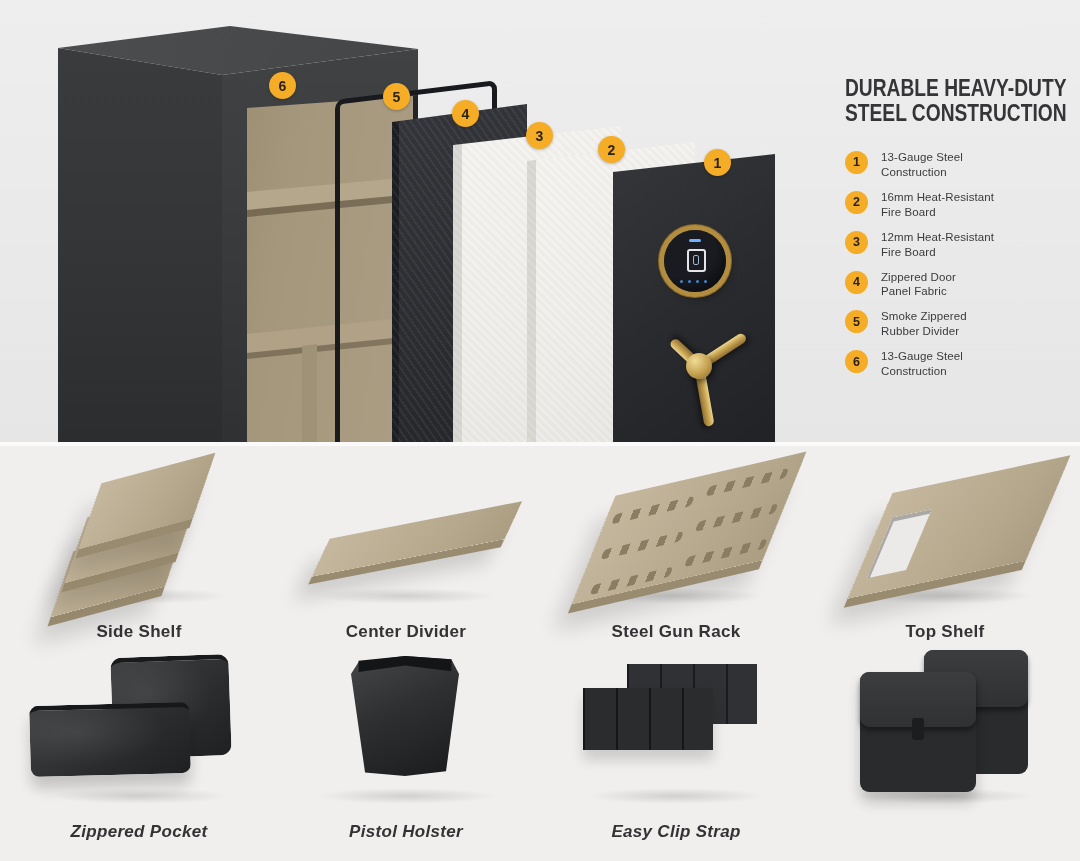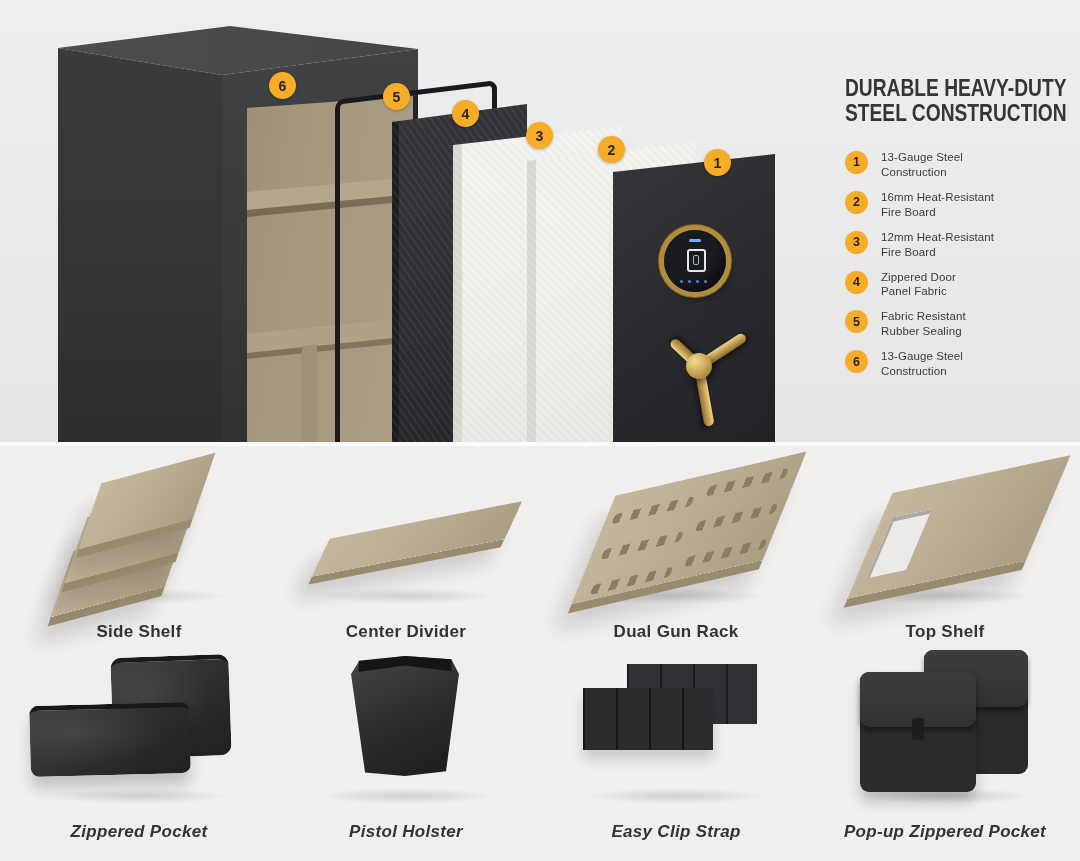--- a/index.html
+++ b/index.html
@@ -244,22 +244,22 @@
         <div class="lg-item">
           <span class="lg-badge">4</span>
           <span class="lg-text">
             <div>Zippered Door</div>
             <div>Panel Fabric</div>
           </span>
         </div>
         <div class="lg-item">
           <span class="lg-badge">5</span>
           <span class="lg-text">
-            <div>Fabric Resistant</div>
-            <div>Rubber Sealing</div>
+            <div>Smoke Zippered</div>
+            <div>Rubber Divider</div>
           </span>
         </div>
         <div class="lg-item">
           <span class="lg-badge">6</span>
           <span class="lg-text">
             <div>13-Gauge Steel</div>
             <div>Construction</div>
           </span>
         </div>
       </div>
@@ -295,21 +295,21 @@
           <div class="gshadow"></div>
           <div class="sboard t-rack b1">
             <span class="slotrow sr1"></span>
             <span class="slotrow sr2"></span>
             <span class="slotrow sr3"></span>
             <span class="slotrow sr4"></span>
             <span class="slotrow sr5"></span>
             <span class="slotrow sr6"></span>
           </div>
         </div>
-        <div class="acc-label">Dual Gun Rack</div>
+        <div class="acc-label">Steel Gun Rack</div>
       </div>
 
       <div class="acc-cell">
         <div class="art art-topshelf">
           <div class="gshadow"></div>
           <div class="sboard t-topshelf b1">
             <span class="shelf-hole"></span>
           </div>
         </div>
         <div class="acc-label">Top Shelf</div>
@@ -349,17 +349,16 @@
         <div class="art">
           <div class="gshadow"></div>
           <div class="pp-pouch pp-back darkskin">
             <span class="pp-flap"></span>
           </div>
           <div class="pp-pouch pp-front darkskin">
             <span class="pp-flap"></span>
             <span class="pp-clasp"></span>
           </div>
         </div>
-        <div class="acc-label">Pop-up Zippered Pocket</div>
       </div>
     </div>
   </section>
 </div>
 
 </body></html>

